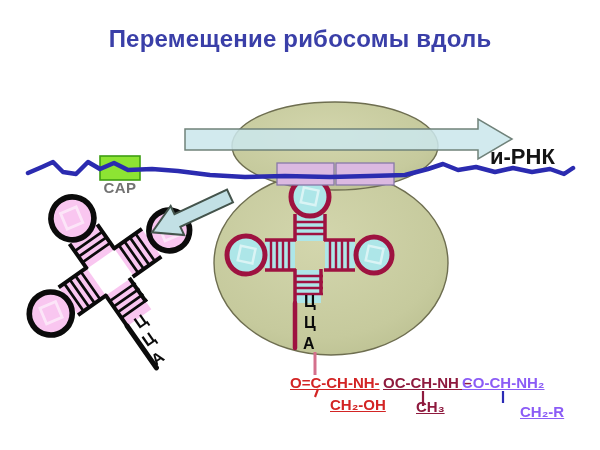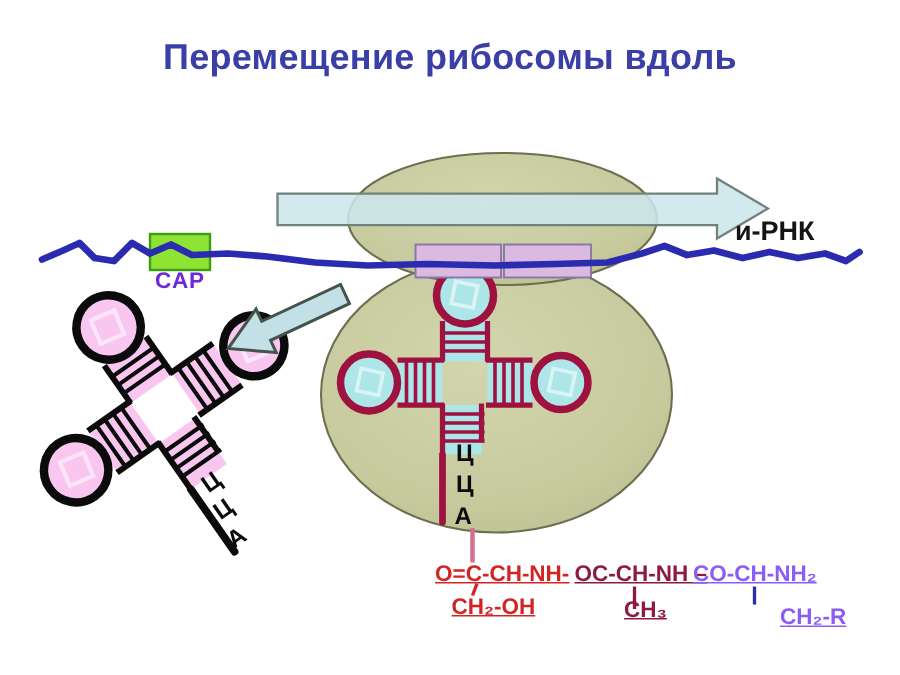--- a/index.html
+++ b/index.html
@@ -2,30 +2,30 @@
 <html><head>
 <meta charset="utf-8">
 <style>
   html,body{margin:0;padding:0;background:#fff;}
   .stage{position:relative;width:600px;height:450px;background:#ffffff;overflow:hidden;
          font-family:"Liberation Sans",sans-serif;}
   .title{position:absolute;left:0;right:0;top:23px;text-align:center;
          font-size:24px;font-weight:bold;color:#3A3FA8;line-height:31px;letter-spacing:.2px;}
   .diagram{position:absolute;left:0;top:0;}
   .cap-label{position:absolute;left:96px;top:179px;width:48px;text-align:center;
-             font-size:15px;font-weight:bold;color:#6d28d9;letter-spacing:.5px;}
-  .mrna-label{position:absolute;left:490px;top:144px;font-size:18px;font-weight:bold;color:#141414;text-align:right;}
+             font-size:15px;font-weight:bold;color:#737373;letter-spacing:.5px;}
+  .mrna-label{position:absolute;left:490px;top:144px;font-size:22px;font-weight:bold;color:#141414;text-align:right;}
   .fseg{position:absolute;font-size:15px;font-weight:bold;white-space:nowrap;line-height:17px;text-decoration:underline;}
   .f-red{color:#D32424;}
   .f-maroon{color:#8E1A3E;}
   .f-blue{color:#8b5cf6;}
   .fr1a{left:290px;top:374px;}
   .fr1b{left:383px;top:374px;}
   .fr1c{left:462px;top:374px;}
-  .fr2a{left:301px;top:396px;}
+  .fr2a{left:330px;top:396px;}
   .fr2b{left:416px;top:398px;}
   .fr2c{left:520px;top:403px;}
   
   .trna-center{--fill:#ADE6E8;--line:#9E1240;}
   .trna-left{--fill:#F9C6F0;--line:#0B0B0B;}
   .stem-fill{fill:var(--fill);}
   .loop{fill:var(--fill);stroke:var(--line);stroke-width:5;}
   .hl{fill:none;stroke:rgba(255,255,255,.55);stroke-width:2.5;}
   .stem{stroke:var(--line);stroke-width:3.5;fill:none;}
   .rung{stroke:var(--line);stroke-width:2.4;fill:none;}

